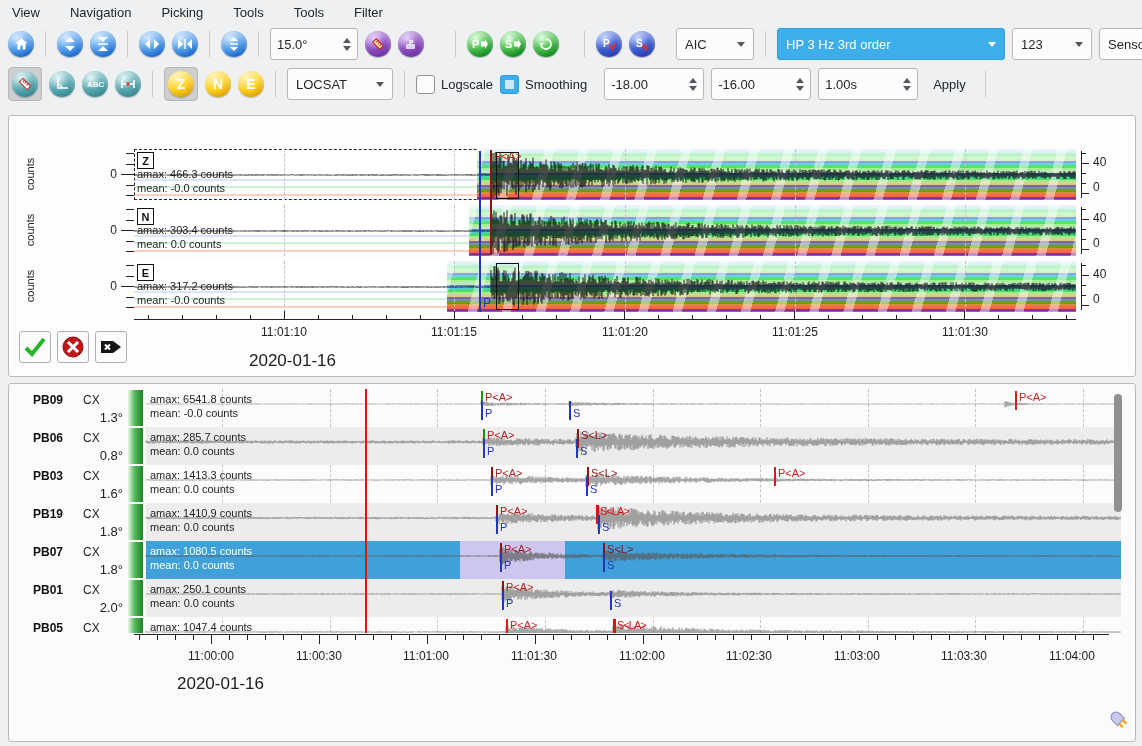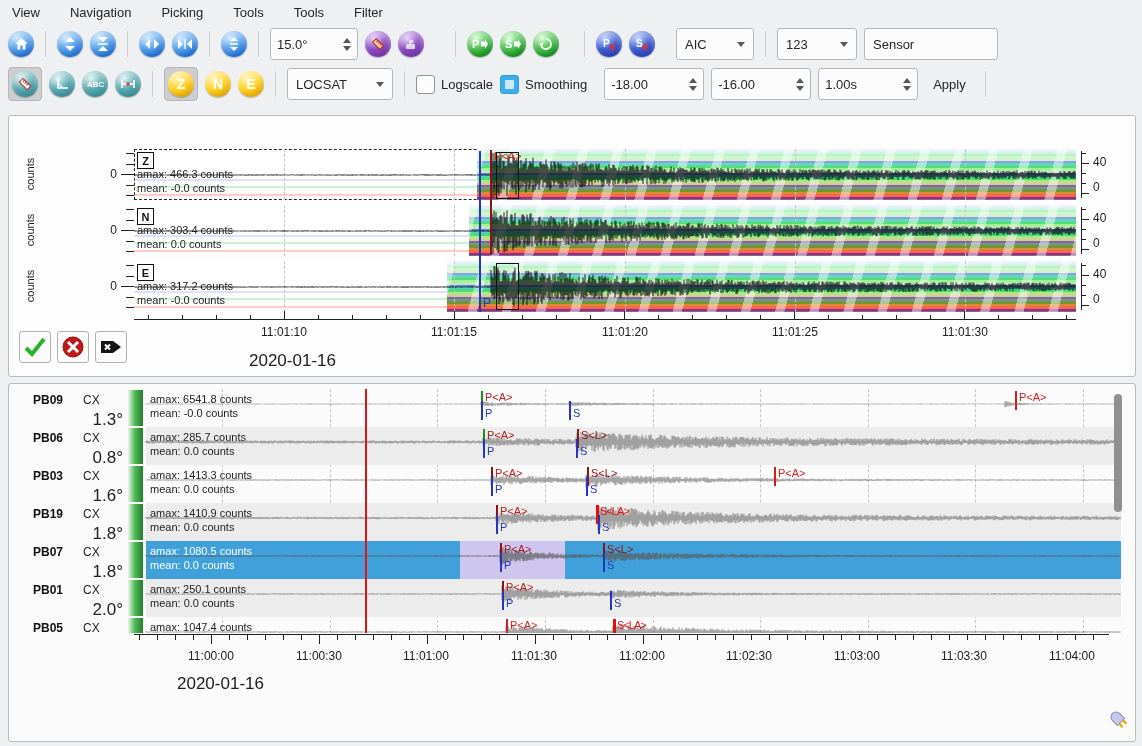--- a/index.html
+++ b/index.html
@@ -60,21 +60,21 @@
   .datelab{position:absolute;font-size:17px;color:#202020;white-space:nowrap;}
   .axtick{position:absolute;width:0;border-left:1px solid #222;}
   .axline{position:absolute;height:0;border-top:1px solid #222;}
   .sqbtn{position:absolute;width:30px;height:30px;background:#fbfbfb;border:1px solid #aeb0b2;border-radius:3px;display:flex;align-items:center;justify-content:center;}
   
   #rows{position:absolute;left:12px;top:5px;width:1120px;height:244px;overflow:hidden;}
   .srow{position:absolute;left:0;width:1124px;height:38px;}
   .srow .tracebg{position:absolute;left:125px;top:0;width:975px;height:38px;}
   .stcode{position:absolute;left:12px;top:4px;font-weight:bold;font-size:12px;color:#111;}
   .stnet{position:absolute;left:62px;top:4px;font-size:12px;color:#222;}
-  .stdist{position:absolute;left:40px;top:21px;width:62px;text-align:right;font-size:17px;color:#222;}
+  .stdist{position:absolute;left:40px;top:21px;width:62px;text-align:right;font-size:13px;color:#222;}
   .gbar{position:absolute;left:107px;top:1px;width:15px;height:36px;background:linear-gradient(90deg,#eaf6ea 0%,#53b85c 45%,#1d8028 100%);}
   .rowamax{position:absolute;left:129px;font-size:11px;white-space:nowrap;}
   .picku{position:absolute;font-size:11px;white-space:nowrap;}
   .selspan{position:absolute;top:0;height:38px;background:#cec6ef;}
   .scrollthumb{position:absolute;width:8px;border-radius:4px;background:#8f9092;}
   svg{position:absolute;overflow:visible;}
 </style>
 </head>
 <body>
 
@@ -185,20 +185,24 @@
       <svg width="15" height="13" viewBox="0 0 15 13">
           <text x="1" y="9" font-size="10" font-weight="bold" fill="#fff" font-family="Liberation Sans,sans-serif">S</text>
           <polyline points="7,11 9,7 11,12 13,5" fill="none" stroke="#e03030" stroke-width="1.4"></polyline>
         </svg>
     </div>
     <div class="combo" style="width:60px;margin-left:14px">
       <span class="lbl">AIC</span>
         <span class="chev"></span>
     </div>
     <div class="sep"></div>
+    <div class="combo bluesel" style="width:210px">
+      <span class="lbl">HP 3 Hz 3rd order</span>
+        <span class="chev"></span>
+    </div>
     <div class="combo" style="width:62px">
       <span class="lbl">123</span>
         <span class="chev"></span>
     </div>
     <div class="combo" style="width:116px">
       <span class="lbl">Sensor</span>
     </div>
   </div>
 
   <div id="toolbar2" class="tbrow">

